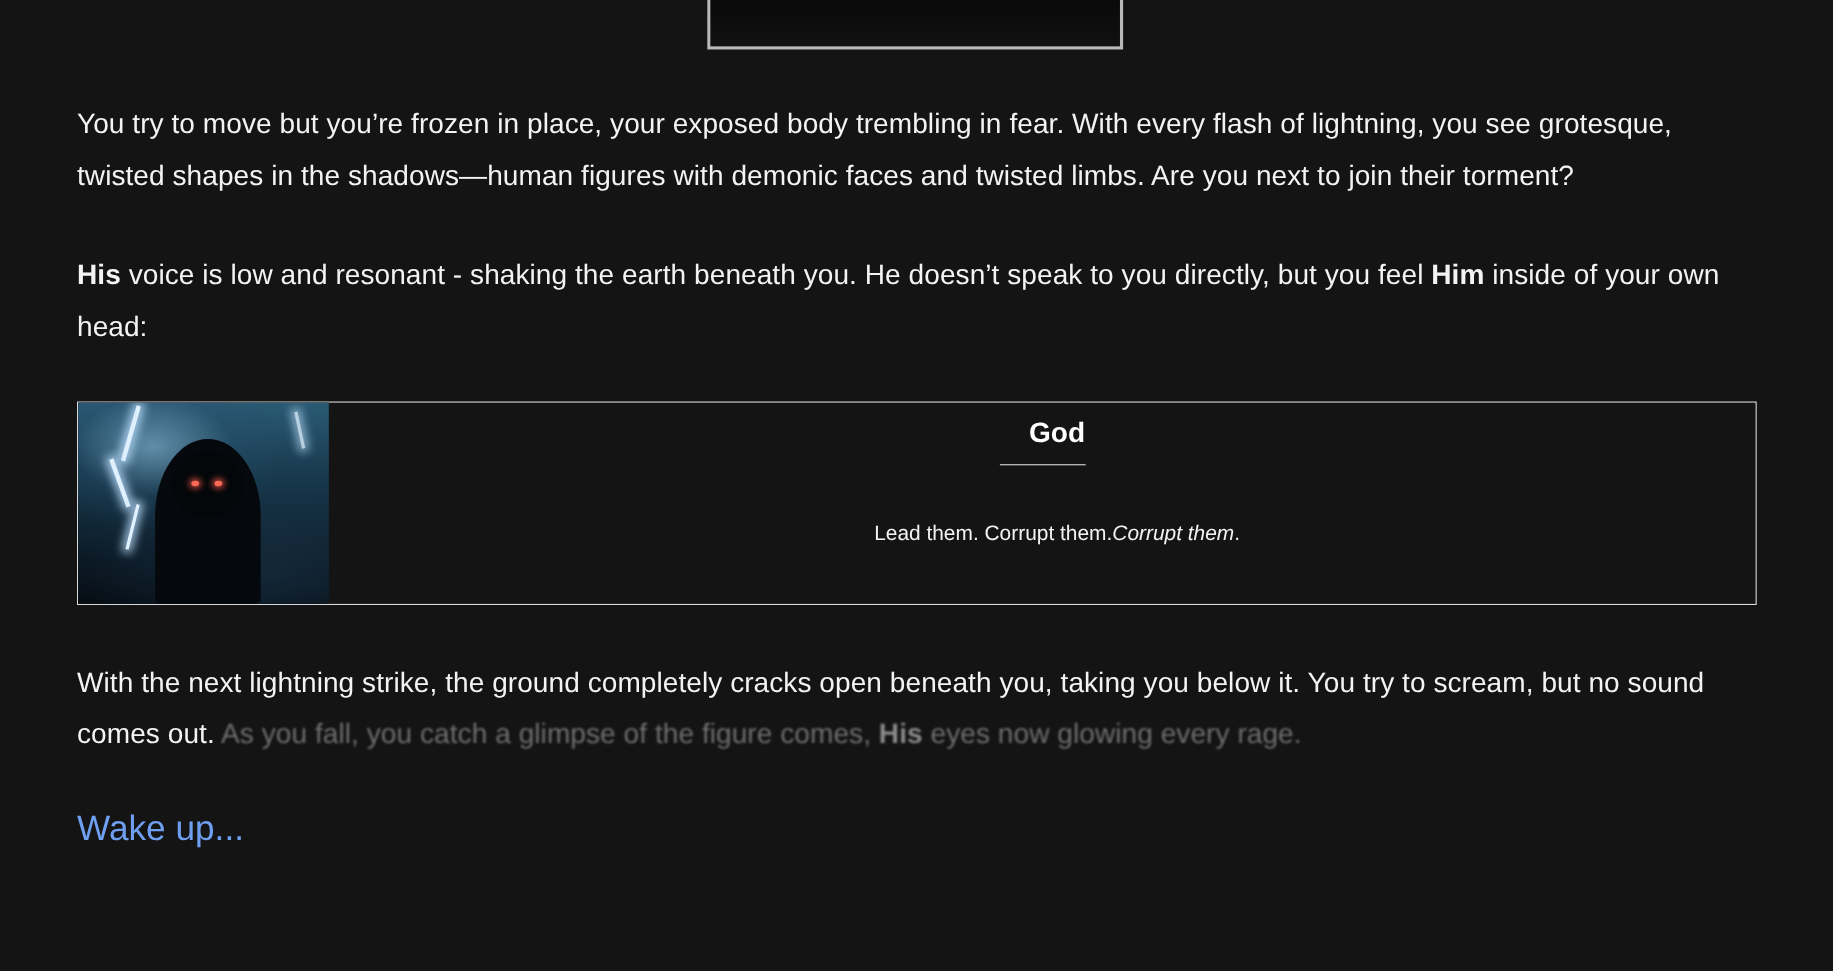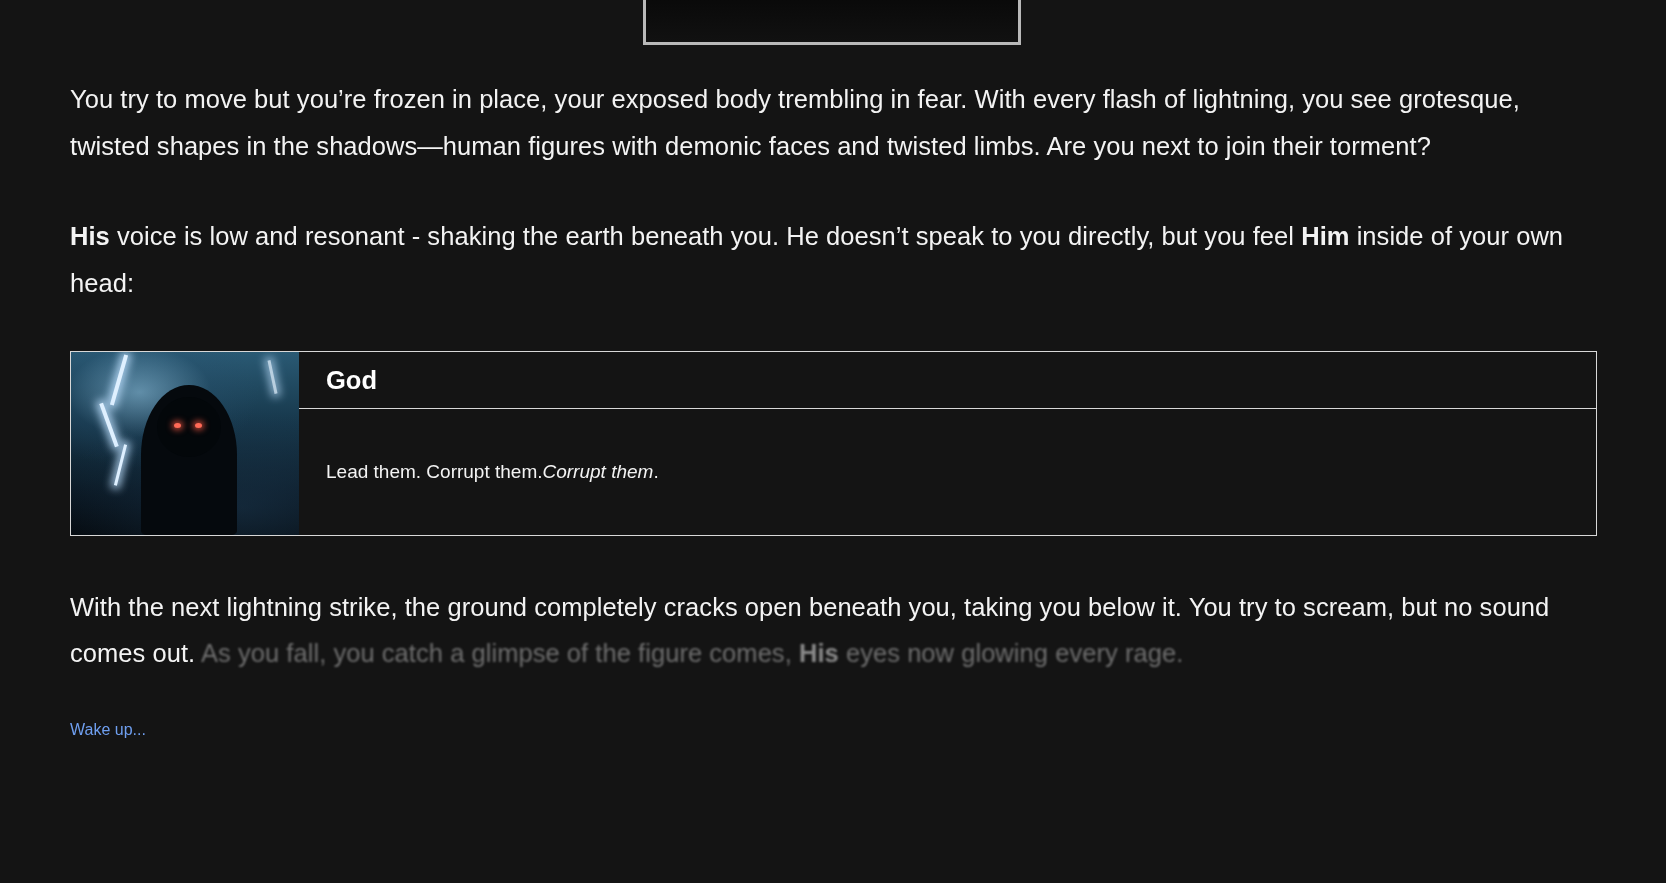--- a/index.html
+++ b/index.html
@@ -37,21 +37,21 @@
     position: absolute;
     left: 0; top: 0;
     width: 100%;
     height: 100%;
     background: linear-gradient(180deg, #050505 0%, #0a0a0a 60%, #111111 100%);
   }
 
   .content {
     position: absolute;
     left: 70px;
-    top: 76px;
+    top: 90px;
     width: 1528px;
   }
 
   p.para {
     margin: 0 0 44px 0;
     font-size: 25.5px;
     line-height: 1.83;
     color: #f3f3f3;
     letter-spacing: 0.05px;
   }
@@ -123,20 +123,21 @@
     border-radius: 50%;
     box-shadow: 0 0 6px 2px rgba(255,90,70,0.8);
   }
   .eye-l { left: 33px; }
   .eye-r { left: 54px; }
 
   .speaker-body {
     flex: 1;
     display: flex;
     flex-direction: column;
+    align-items: center;
   }
   .speaker-name {
     height: 57px;
     line-height: 57px;
     padding-left: 27px;
     font-size: 25.5px;
     font-weight: 700;
     color: #ffffff;
     border-bottom: 1.5px solid #d8d8d8;
     box-sizing: border-box;
@@ -146,21 +147,21 @@
     display: flex;
     align-items: center;
     padding-left: 27px;
     font-size: 19px;
     color: #f3f3f3;
   }
   .speaker-line i { font-style: italic; }
 
   .wake-link {
     display: inline-block;
-    font-size: 16px;
+    font-size: 32px;
     color: #6f9ff0;
     text-decoration: none;
     cursor: pointer;
     text-align: right;
   }
 </style>
 </head>
 <body>
 
 <div class="page">

